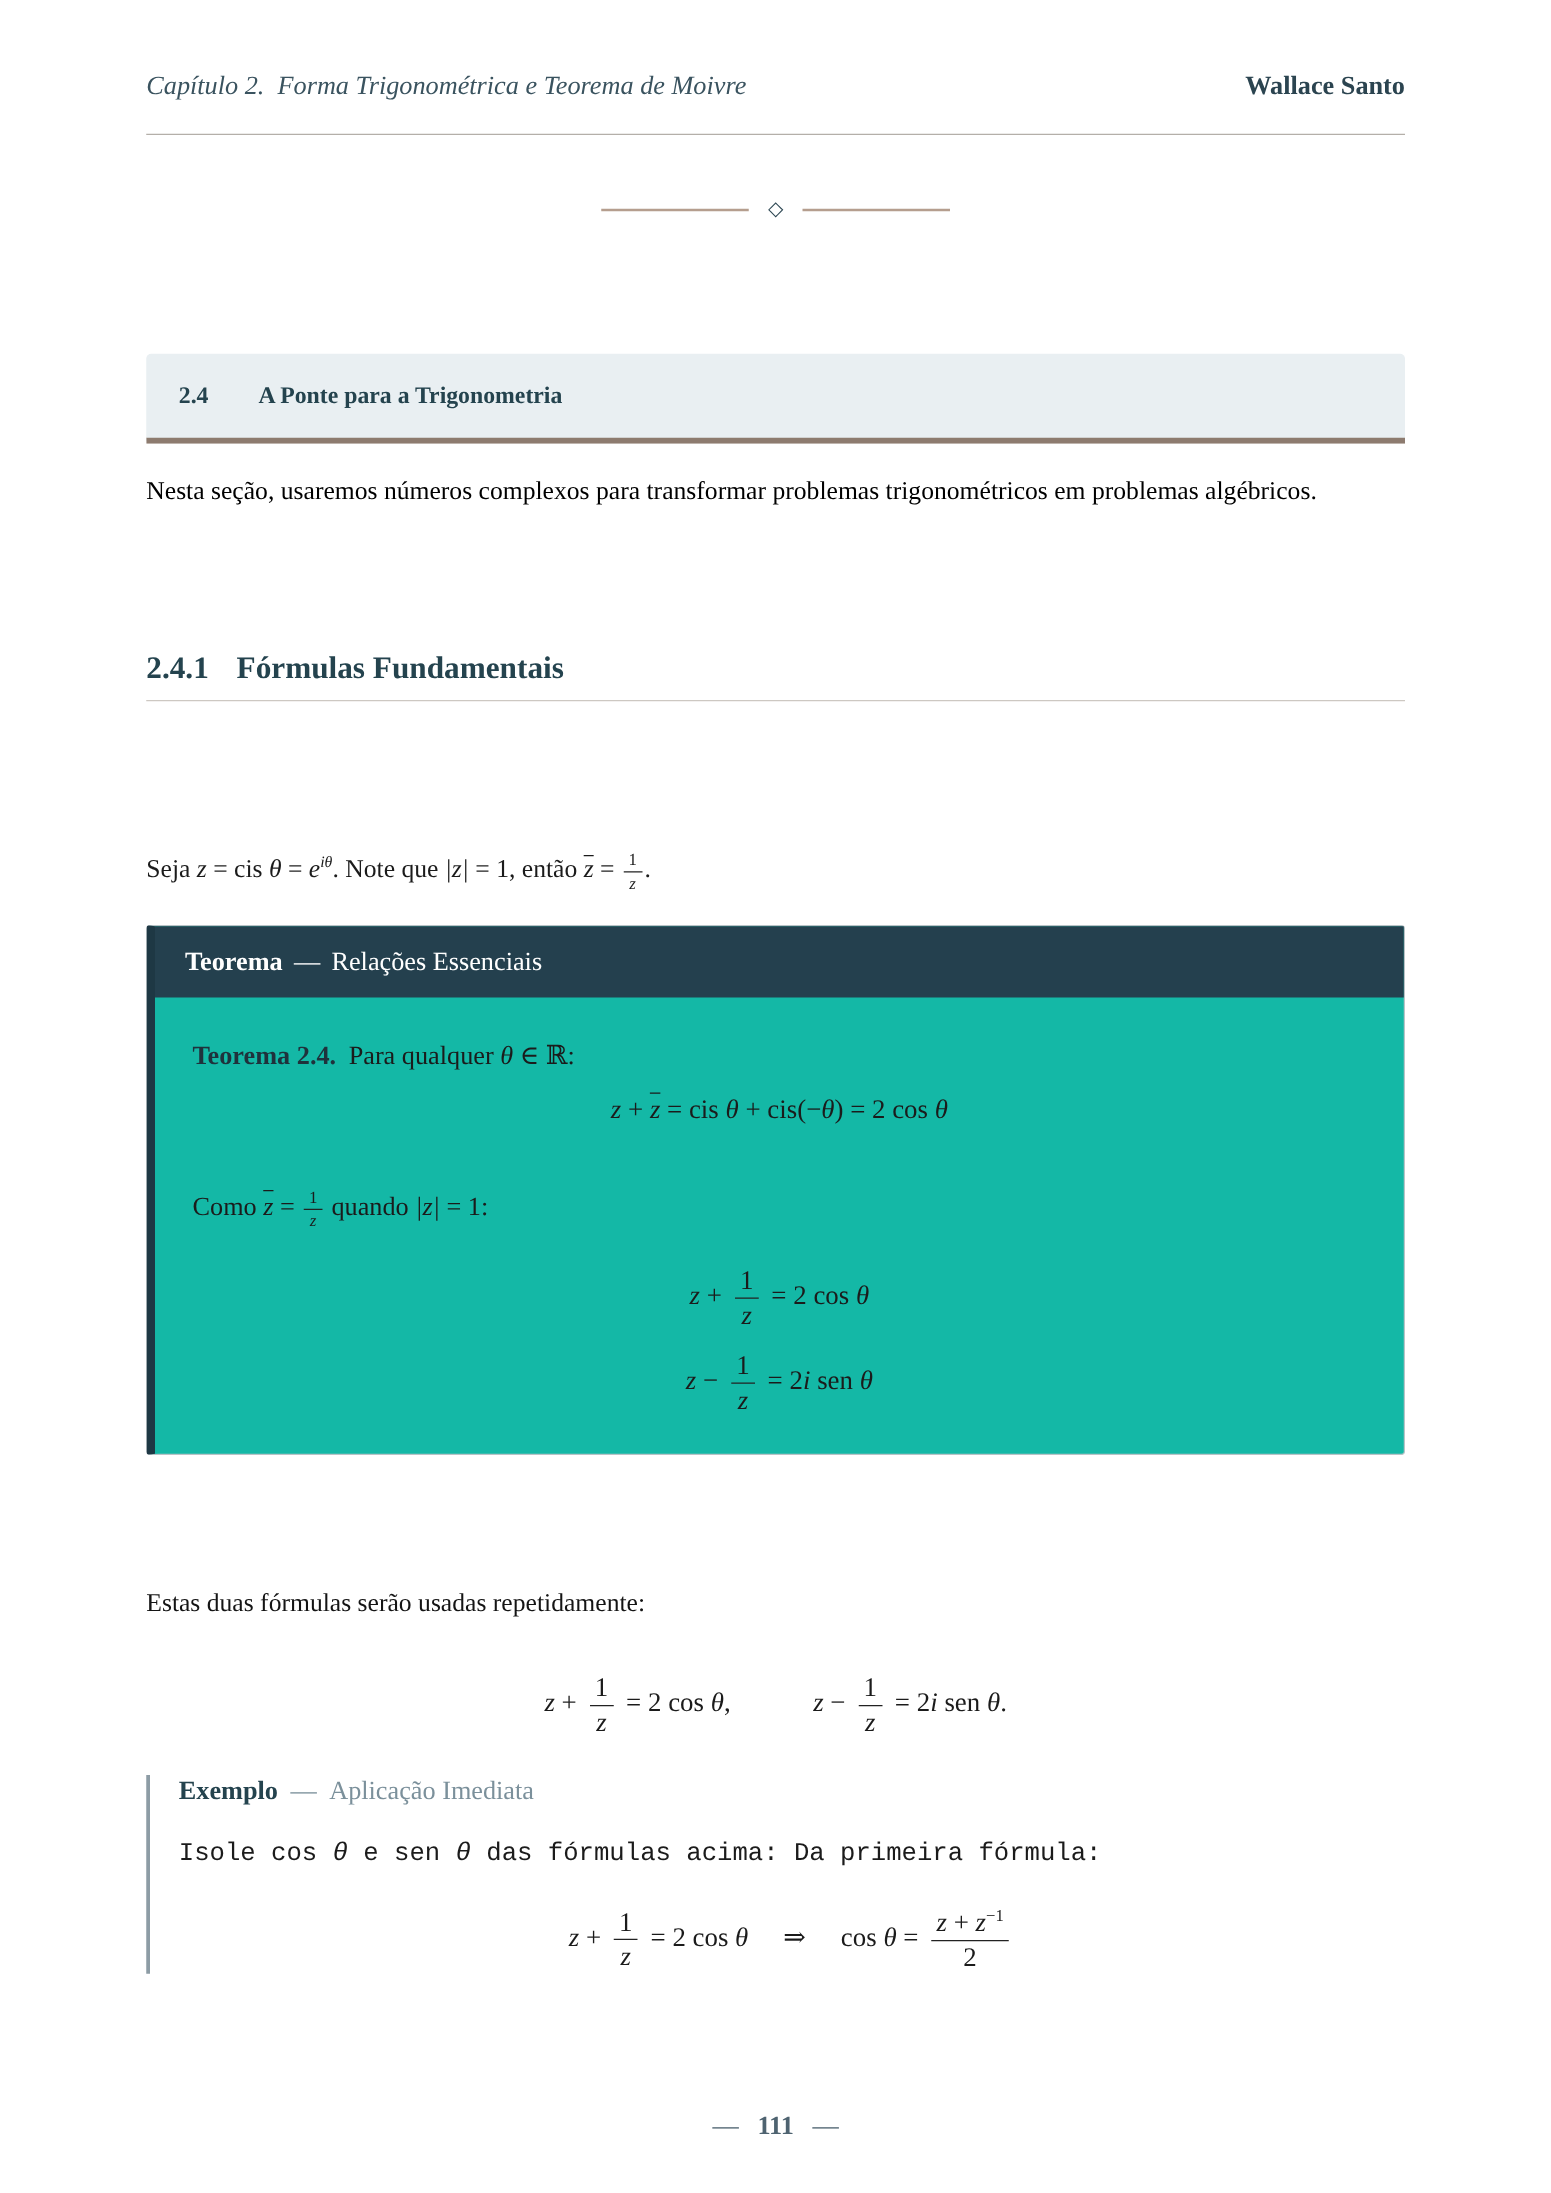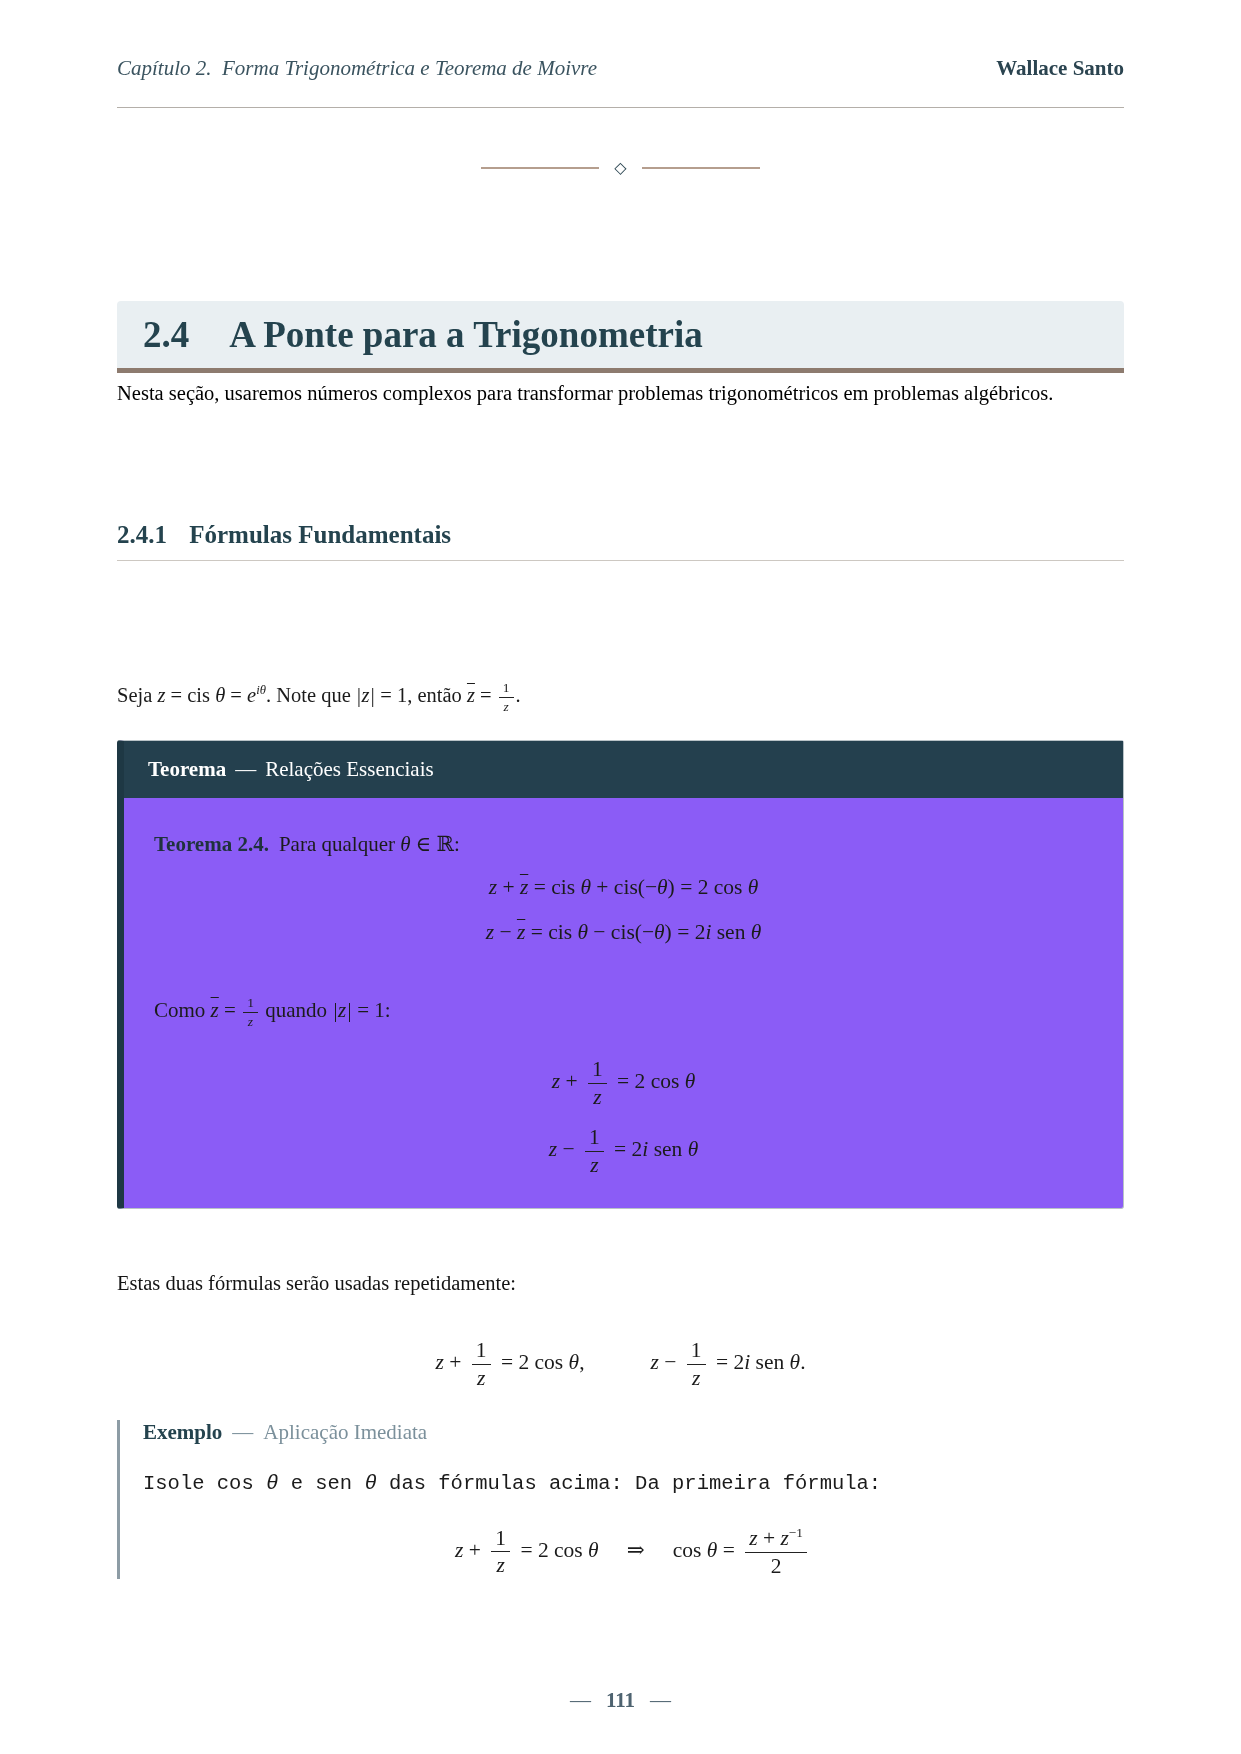--- a/index.html
+++ b/index.html
@@ -35,21 +35,21 @@
   .divider .diamond { font-size:16px; line-height:1; }
 
   
   .section-heading {
     position:absolute; top:283px; left:117px; width:1007px; height:72px;
     background:#e9eff2;
     border-bottom:5px solid #8d7b6f;
     border-radius:4px 4px 0 0;
     display:flex; align-items:center;
     padding-left:26px;
-    font-size:37px; font-weight:bold; color:#24434e;margin-top:18px;
+    font-size:19px; font-weight:bold; color:#24434e;
   }
   .section-heading .num { margin-right:40px; }
 
   
   .intro {
     position:absolute; top:374px; left:117px; width:1007px;
     font-size:20.5px; line-height:39px; color:#000000;
   }
 
   
@@ -75,21 +75,21 @@
   .frac .den { padding-top:1px; line-height:1.15; }
   .frac.small { font-size:13.5px; margin:0 2px; }
   .frac.large { font-size:21.5px; margin:0 5px; }
   sup { font-size:0.62em; }
 
   
   .theorem-box {
     position:absolute; top:740px; left:117px; width:1007px;
     border:1px solid #b9c3c7; border-left:7px solid #1e3844;
     border-radius:3px;
-    background:#8b5cf6;
+    background:#14b8a6;
   }
   .theorem-head {
     background:#24404e; color:#ffffff; height:57px;
     display:flex; align-items:center; padding-left:24px;
     font-size:21px;
   }
   .theorem-head .lbl { font-weight:bold; margin-right:9px; }
   .theorem-head .sep { margin-right:9px; }
   .theorem-body { padding:34px 30px 30px; font-size:21px; }
   .thm-lead .lbl { font-weight:bold; color:#1f323c; margin-right:10px; }
@@ -169,21 +169,20 @@
   <div class="theorem-head">
     <span class="lbl">Teorema</span>
     <span class="sep">—</span>
     <span>Relações Essenciais</span>
   </div>
   <div class="theorem-body">
     <p class="thm-lead"><span class="lbl">Teorema 2.4.</span><span>Para qualquer </span><span class="it">θ</span><span> ∈ ℝ:</span></p>
 
     <p class="eq-center mt-eq1"><span class="it">z</span><span> + </span><span class="it ovl">z</span><span> = cis </span><span class="it">θ</span><span> + cis(−</span><span class="it">θ</span><span>) = 2 cos </span><span class="it">θ</span></p>
 
-    <p class="eq-center mt-eq2"><span class="it">z</span><span> − </span><span class="it ovl">z</span><span> = cis </span><span class="it">θ</span><span> − cis(−</span><span class="it">θ</span><span>) = 2</span><span class="it">i</span><span> sen </span><span class="it">θ</span></p>
 
     <p class="mt-como"><span>Como </span><span class="it ovl">z</span><span> = </span><span class="frac small">
           <span class="num">1</span>
           <span class="den it">z</span>
         </span><span> quando </span><span class="it">|z|</span><span> = 1:</span></p>
 
     <p class="eq-center mt-d1"><span class="it">z</span><span> + </span><span class="frac large">
           <span class="num">1</span>
           <span class="den it">z</span>
         </span><span> = 2 cos </span><span class="it">θ</span></p>

